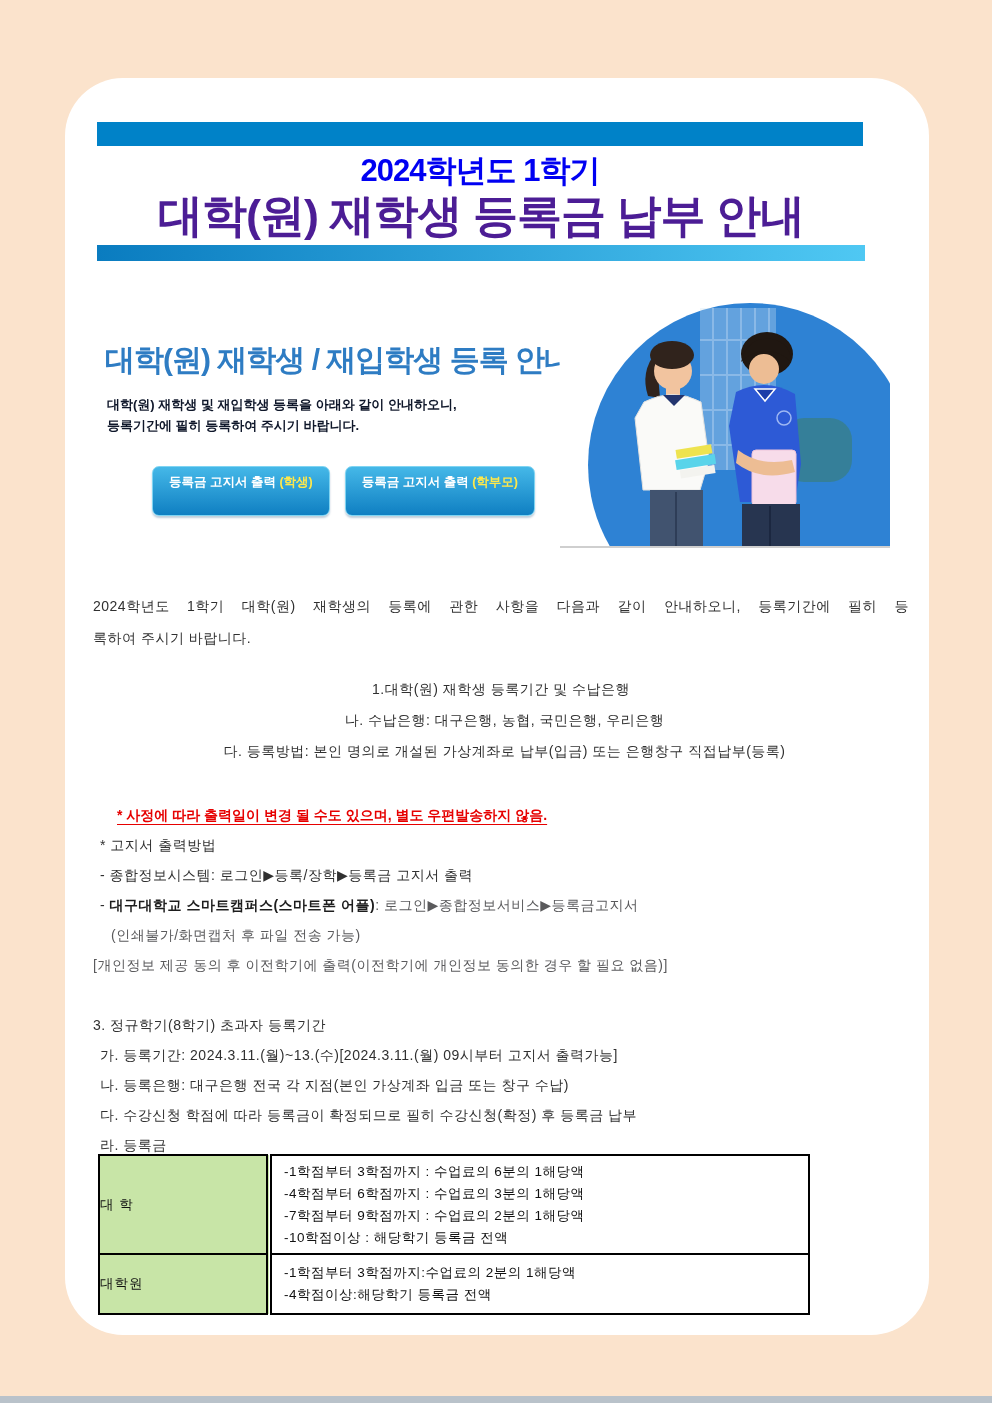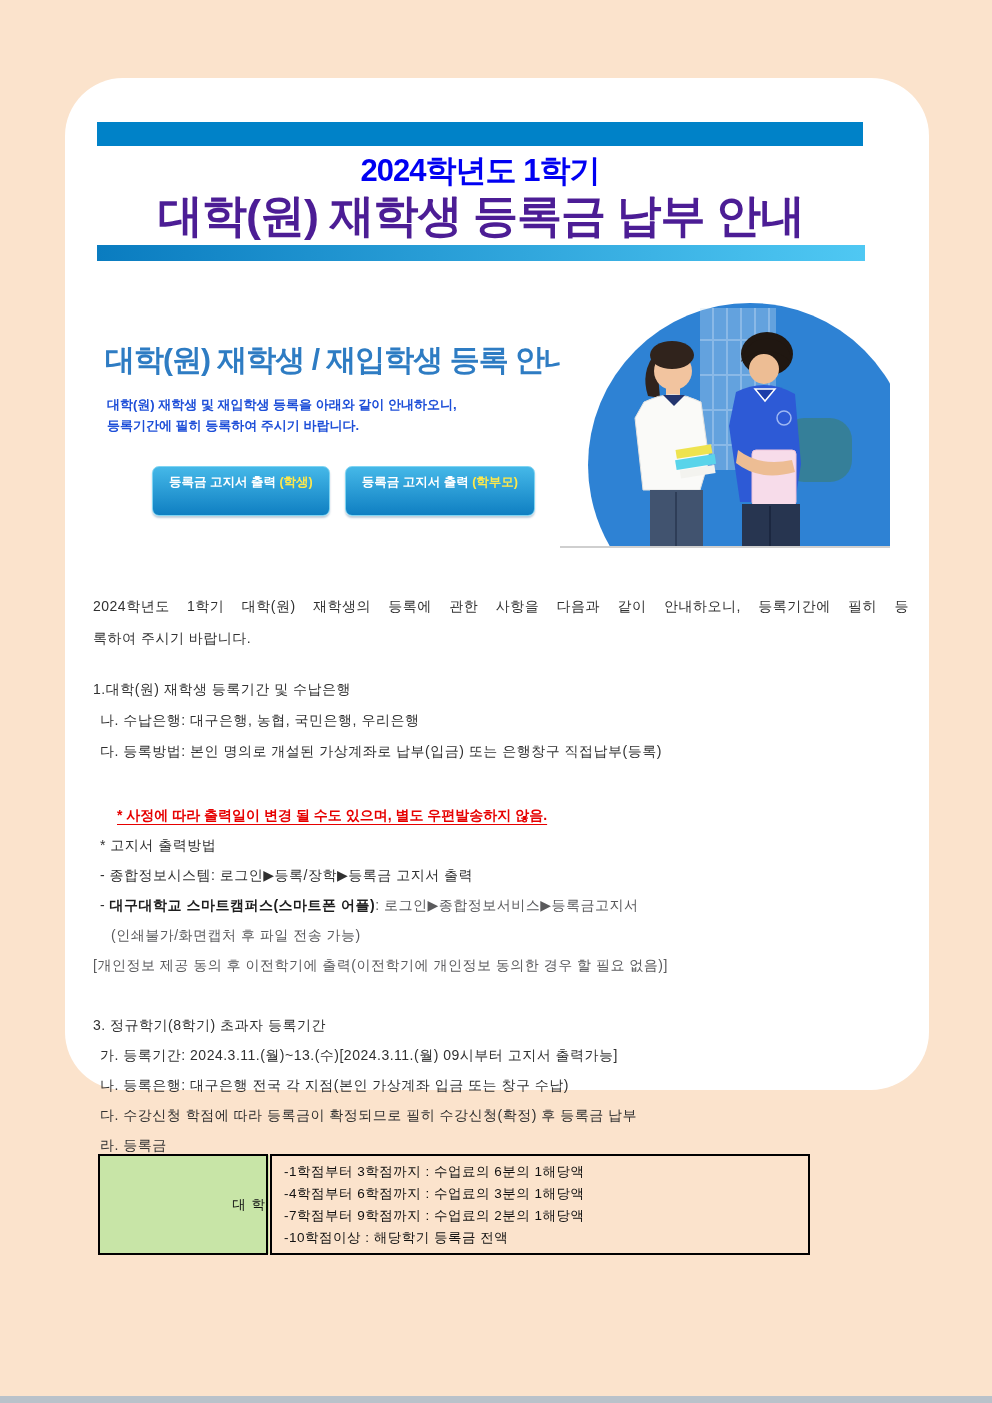--- a/index.html
+++ b/index.html
@@ -14,21 +14,21 @@
   html,body{width:992px;}
   body{
     font-family:"Liberation Sans","DejaVu Sans",sans-serif;
     background:var(--page-bg);
   }
   .page{
     position:relative;width:992px;height:1403px;
     background:var(--page-bg);overflow:hidden;
   }
   .card{
-    position:absolute;left:65px;top:78px;width:864px;height:1012px;
+    position:absolute;left:65px;top:78px;width:864px;height:1257px;
     background:#ffffff;border-radius:58px;text-decoration:underline;
   }
   
   .top-bar{
     position:absolute;left:32px;top:44px;width:766px;height:24px;
     background:var(--top-bar);
   }
   .semester{
     position:absolute;left:32px;top:72px;width:766px;
     text-align:center;font-size:31px;font-weight:bold;
@@ -44,21 +44,21 @@
     background:linear-gradient(to right,#0a7cc0,#4fc8f3);
   }
   
   .banner-title{
     position:absolute;left:40px;top:262px;
     font-size:30px;font-weight:bold;color:var(--banner-blue);
     letter-spacing:-1px;white-space:nowrap;
   }
   .banner-sub{
     position:absolute;left:42px;top:316px;
-    font-size:13px;color:#1d4ed8;line-height:21px;font-weight:bold;
+    font-size:13px;color:#0f172a;line-height:21px;font-weight:bold;
   }
   .banner-buttons{
     position:absolute;left:87px;top:388px;display:flex;gap:15px;
   }
   .btn{
     display:inline-block;border:1px solid #7fd4f2;border-radius:7px;
     background:linear-gradient(#45b8e8,#0f7fc2);
     color:#fff;font-size:12.5px;font-weight:bold;
     padding:7px 16px 24px 16px;cursor:pointer;white-space:nowrap;
     box-shadow:0 2px 2px rgba(0,60,110,0.25);
@@ -69,41 +69,41 @@
     overflow:hidden;border-bottom:2px solid #cfcfcf;background:#fff;
   }
   .banner-photo svg{display:block;width:330px;height:248px;}
   
   .bodytext{
     position:absolute;left:28px;width:816px;
     font-size:14px;color:#303030;letter-spacing:0.5px;
   }
   .intro{top:512px;line-height:32px;}
   .intro .justify{text-align:justify;text-align-last:justify;}
-  .sec1{top:596px;line-height:31px;}
+  .sec1{top:596px;line-height:31px;text-align:center;}
   .sec2{top:722px;line-height:30px;}
   .sec3{top:932px;line-height:30px;}
   .indent1{padding-left:7px;}
   .indent3{padding-left:18px;}
   .bold{font-weight:bold;color:#1d1d1d;}
   .gray{color:#5a5a5c;}
   .red-line{
     color:var(--red);text-decoration:underline;text-underline-offset:4px;
     font-weight:bold;letter-spacing:0;
   }
   .red-warn{padding-left:24px;}
   
   .fee-table{
     position:absolute;left:33px;top:1076px;width:712px;
     border-collapse:collapse;font-size:13.5px;color:#111;
   }
   .fee-table td{border:2px solid #000;}
   .fee-table td.cat{
     width:170px;background:var(--table-green);
-    text-align:right;vertical-align:middle;
+    text-align:left;vertical-align:middle;
     border-right:6px double #000;letter-spacing:1px;
   }
   .fee-table td.desc{
     border-left:none;padding:0 12px;line-height:22px;letter-spacing:0.5px;
   }
   .row1 td{height:99px;}
   .row2 td{height:60px;}
   
   .bottom-strip{
     position:absolute;left:0;bottom:0;width:992px;height:7px;background:#b9c2ca;
@@ -210,18 +210,25 @@
       <tbody>
           <tr class="row1">
         <td class="cat">대  학</td>
         <td class="desc">
           <div>-1학점부터 3학점까지 : 수업료의 6분의 1해당액</div>
           <div>-4학점부터 6학점까지 : 수업료의 3분의 1해당액</div>
           <div>-7학점부터 9학점까지 : 수업료의 2분의 1해당액</div>
           <div>-10학점이상 : 해당학기 등록금 전액</div>
         </td>
       </tr>
+      <tr class="row2">
+        <td class="cat">대학원</td>
+        <td class="desc">
+          <div>-1학점부터 3학점까지:수업료의 2분의 1해당액</div>
+          <div>-4학점이상:해당학기 등록금 전액</div>
+        </td>
+      </tr>
     </tbody>
       </table>
 
   </div>
   <div class="bottom-strip"></div>
 </div>
 
 </body></html>

